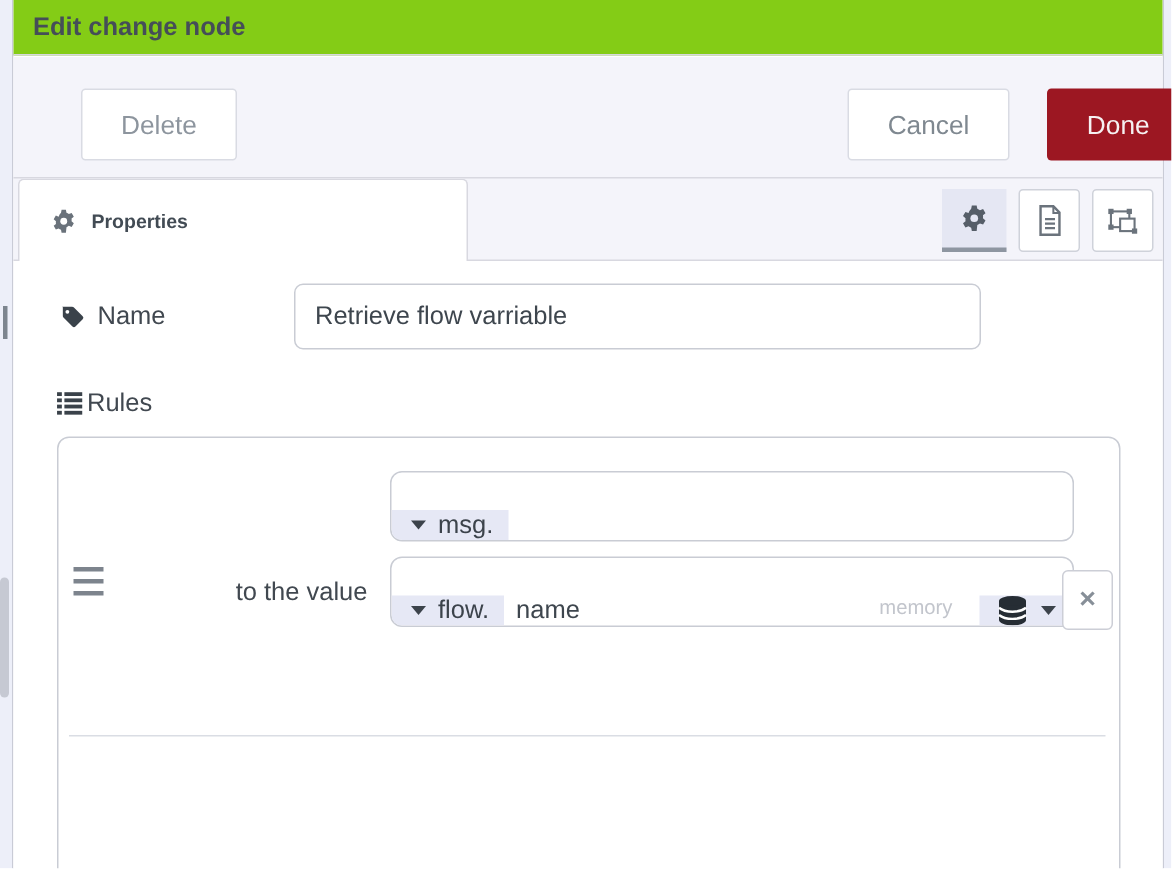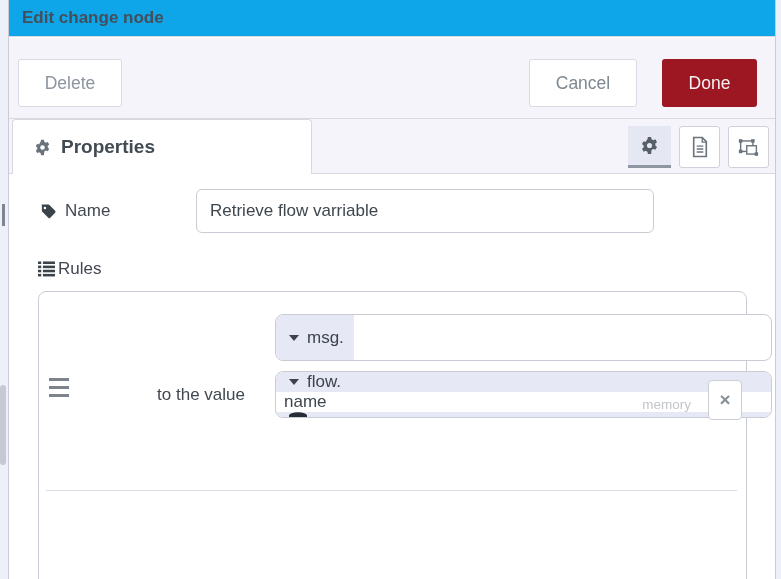--- a/index.html
+++ b/index.html
@@ -20,52 +20,52 @@
   .ws-strip-right {
     position:absolute; right:0; top:0; width:6px; height:100%;
     background:#edeff9; border-left:1px solid #c9cbd6;
   }
 
   
   .tray { position:absolute; left:9px; top:0; width:766px; height:579px; background:#fff; }
 
   .tray-header {
     position:absolute; left:0; right:0; top:0; height:37px;
-    background:#0ea5e9; border-bottom:1px solid #d7d7df;
+    background:#84cc16; border-bottom:1px solid #d7d7df;
     display:flex; align-items:center; padding-left:13px;
   }
   .tray-title { font-size:17px; font-weight:700; color:#454e58; }
 
   .action-row {
     position:absolute; left:0; right:0; top:38px; height:80px;
     background:#f4f4fa;
   }
   .btn {
     position:absolute; display:flex; align-items:center; justify-content:center;
     background:#fff; border:1px solid #d9dbe3; border-radius:3px;
-    font-size:17.5px; cursor:pointer; font-family:inherit;
+    font-size:17.5px; cursor:pointer; font-family:inherit;margin-left:36px;
   }
   .btn-delete { left:9px; top:21px; width:104px; height:48px; color:#8d959e; }
   .btn-cancel { left:520px; top:21px; width:108px; height:48px; color:#7f8890; }
   .btn-done  { left:653px; top:21px; width:95px; height:48px; border:none; color:#f6f1f2; }
 
   .tab-bar {
     position:absolute; left:0; right:0; top:118px; height:56px;
     background:#f4f4fa; border-top:1px solid #d8d8e0;
   }
   .tab-bar::after {
     content:""; position:absolute; left:0; right:0; bottom:0; height:1px; background:#d8d8e0;
   }
   .tab-properties {
     position:absolute; left:3px; top:0; width:300px; height:55px; z-index:2;
     background:#fff; border:1px solid #d8d8e0; border-bottom:none;
     border-radius:4px 4px 0 0;
     display:flex; align-items:center; gap:10px; padding-left:21px; cursor:pointer;
   }
-  .tab-label { font-size:19px; font-weight:700; color:#424b54; }
+  .tab-label { font-size:13px; font-weight:700; color:#424b54; }
 
   .icon-btn {
     position:absolute; top:7px; height:42px; display:flex;
     align-items:center; justify-content:center; cursor:pointer; z-index:2;
   }
   .icon-btn-gear { left:619px; width:43px; background:#e5e7f3; border-bottom:3px solid #8e96a1; }
   .icon-btn-doc { left:670px; width:41px; background:#fff; border:1px solid #cfd2da; border-radius:3px; }
   .icon-btn-appearance { left:719px; width:41px; background:#fff; border:1px solid #cfd2da; border-radius:3px; }
 
   
@@ -94,26 +94,26 @@
   .rule-item { position:absolute; left:0; top:0; right:0; height:199px; }
 
   .select-box {
     position:absolute; left:43px; top:22px; width:165px; height:47px;
     border:1px solid #c9ccd4; border-radius:8px; background:#fff;
     display:flex; align-items:center; justify-content:space-between;
     padding:0 14px 0 20px; font-size:17px; color:#3c434b; cursor:pointer;
   }
 
   .typed {
-    position:absolute; width:497px; height:47px; left:236px;
+    position:absolute; width:456px; height:47px; left:221px;
     border:1px solid #c9ccd4; border-radius:8px; background:#fff;
-    display:flex; overflow:hidden;
+    display:flex; overflow:hidden;align-items:flex-end;
   }
   .typed-1 { top:22px; }
-  .typed-2 { top:79px;flex-direction:column; }
+  .typed-2 { top:79px; }
   .typed-prefix {
     display:flex; align-items:center; gap:8px; padding:0 10px 0 13px;
     background:#e6e8f5; cursor:pointer; flex:0 0 auto;
   }
   .caret {
     width:0; height:0; border-left:5px solid transparent;
     border-right:5px solid transparent; border-top:6px solid #3c434b;
   }
   .typed-prefix-label { font-size:17px; color:#3c434b; }
   .typed-value {

